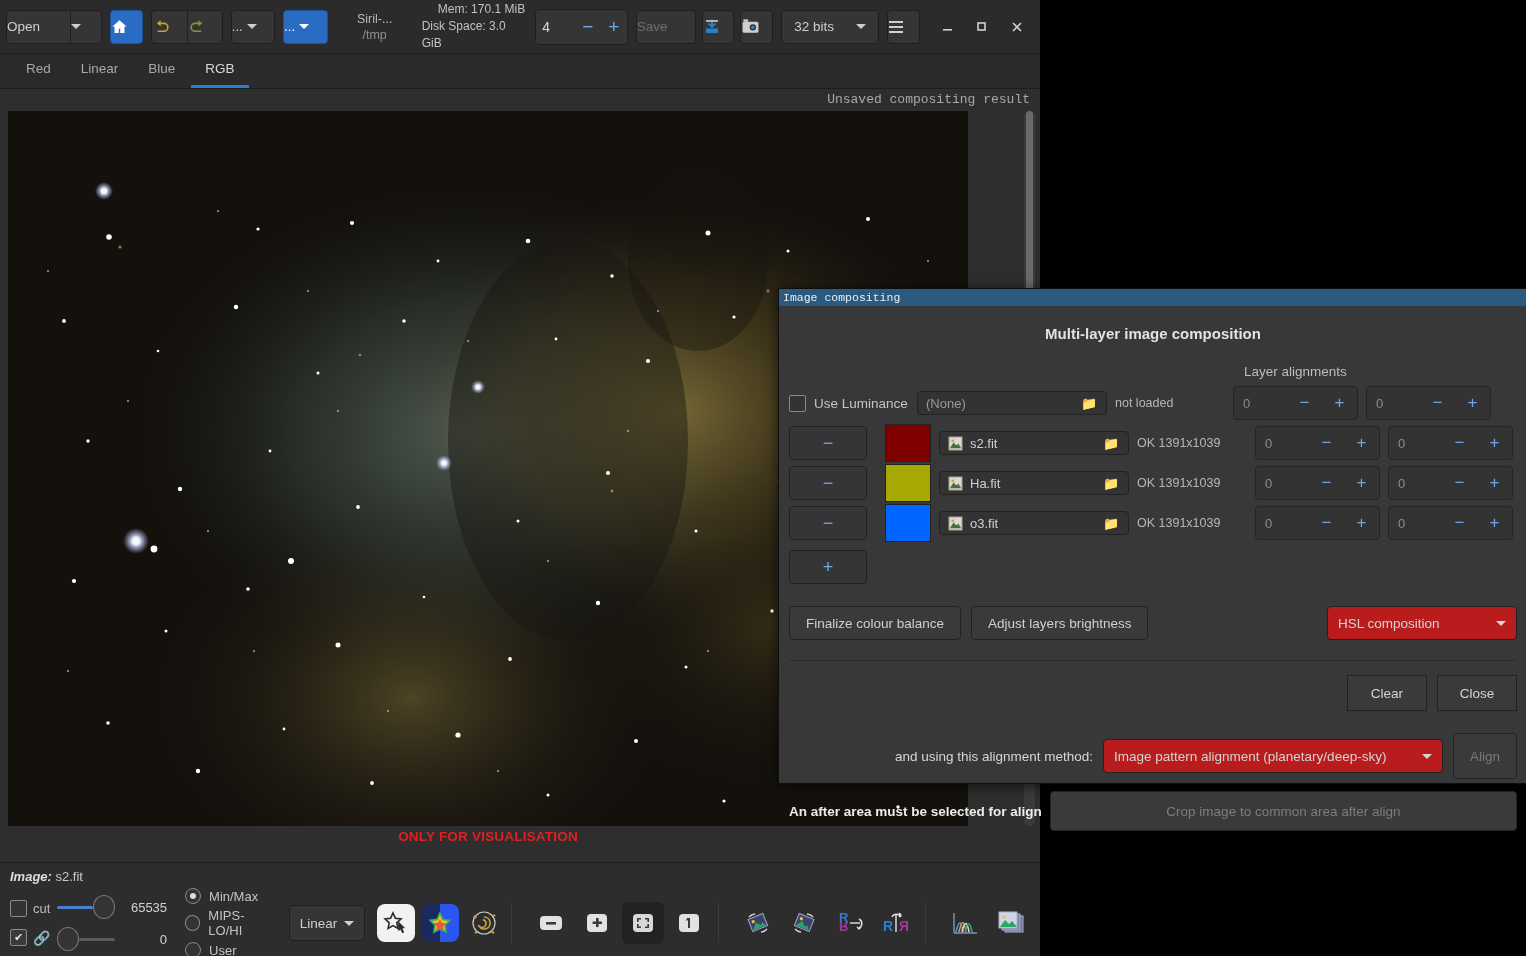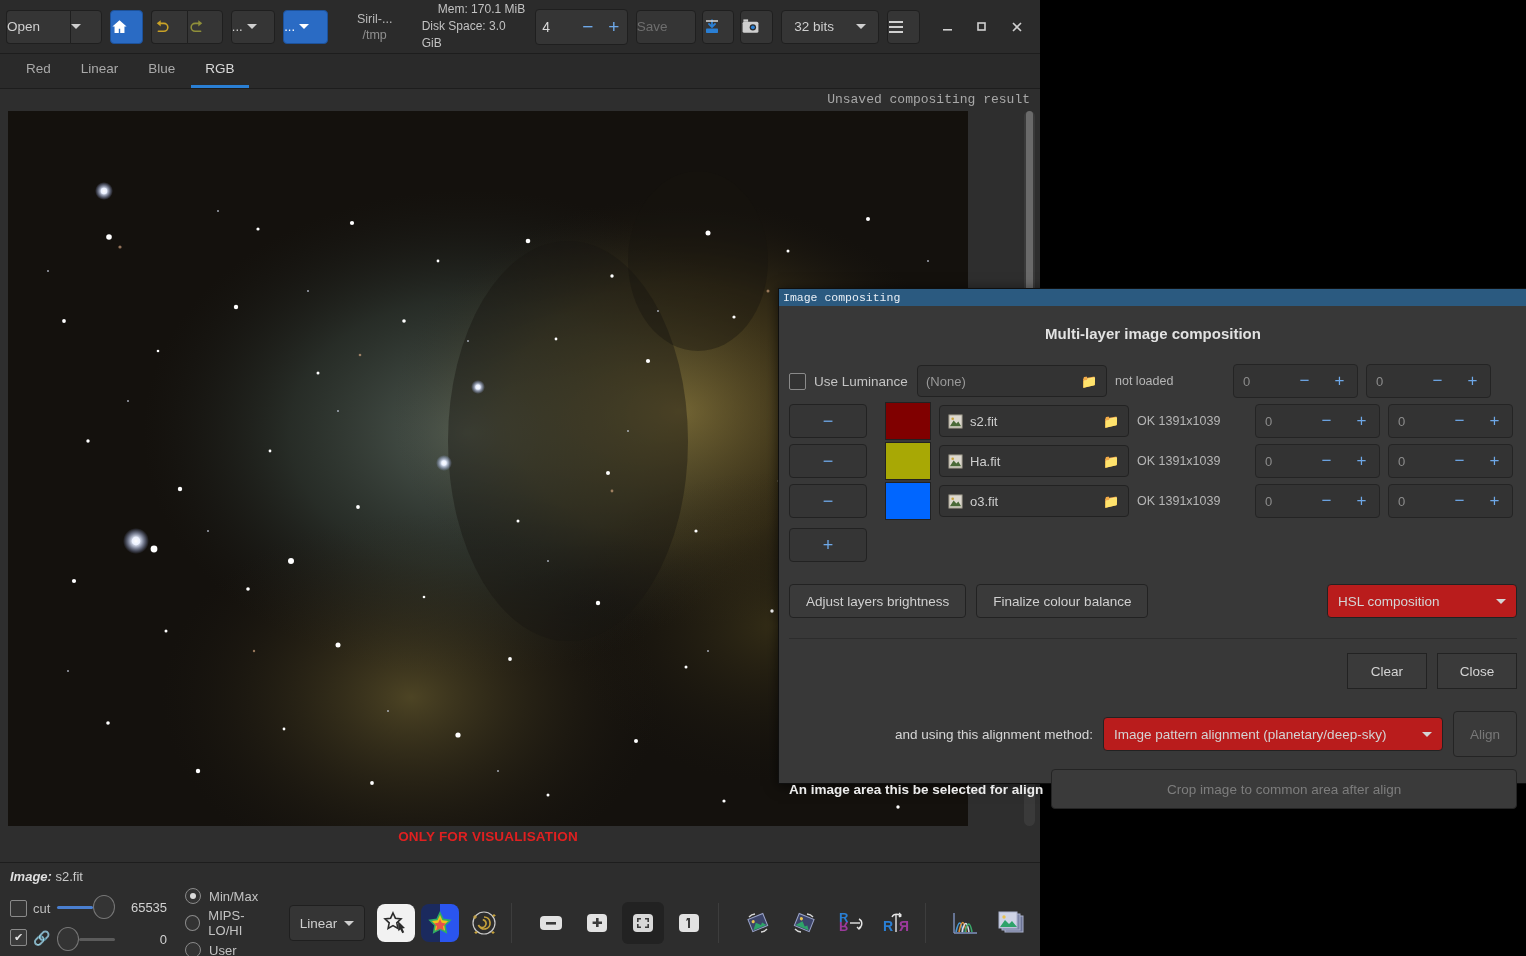--- a/index.html
+++ b/index.html
@@ -155,21 +155,21 @@
 
   .grid { display:flex; flex-direction:column; gap:6px; }
   .row { display:flex; align-items:center; gap:8px; height:34px; }
   .cell-chk { width:120px; display:flex; align-items:center; gap:8px; }
   .mini-btn {
     width:76px; height:32px; background:#353535; border:1px solid #222; border-radius:4px;
     display:flex;align-items:center;justify-content:center; color:#6ea8e8; font-size:18px; cursor:pointer;
   }
   .swatch { width:44px; height:36px; border:1px solid #222; cursor:pointer; }
   .filebox {
-    width:190px; height:32px; background:#333; border:1px solid #222; border-radius:4px;
+    width:190px; height:24px; background:#333; border:1px solid #222; border-radius:4px;
     display:flex; align-items:center; padding:0 8px; gap:7px; color:#cfcfcf; font-size:13px;
     box-sizing:border-box; cursor:pointer;
   }
   .filebox .fname { flex:1 1 auto; white-space:nowrap; overflow:hidden; }
   .filebox.none .fname { color:#9a9a9a; }
   .status-txt { width:110px; color:#b6b6b6; font-size:12.5px; white-space:nowrap;
                 font-family:"Liberation Sans", sans-serif; }
   .spin2 {
     width:123px; height:32px; display:flex; align-items:center;
     background:#333; border:1px solid #242424; border-radius:4px; overflow:hidden;
@@ -658,20 +658,23 @@
 
   <div class="dialog">
 
     <div class="dlg-title">
       <span>Image compositing</span>
     </div>
 
     <div class="dlg-body">
       <div class="dlg-heading">Multi-layer image composition</div>
 
+      <div style="position:relative; height:22px;">
+        <div class="lat" style="position:absolute; left:455px; top:0;">Layer alignments</div>
+      </div>
 
       <div class="grid">
 
         <div class="row">
           <div class="cell-chk">
             <span class="cbox"></span>
             <span style="font-size:13.5px;color:#c4c4c4;">Use Luminance</span>
           </div>
           <div class="filebox none">
             <span class="fname">(None)</span>
@@ -770,22 +773,22 @@
             <span class="b">+</span>
           </div>
         </div>
 
         <div class="row add-row">
           <div class="mini-btn">+</div>
         </div>
       </div>
 
       <div class="dlg-actions">
+        <div class="wide-btn">Finalize colour balance</div>
         <div class="wide-btn">Adjust layers brightness</div>
-        <div class="wide-btn">Finalize colour balance</div>
         <div class="combo hsl-combo">
           <span>HSL composition</span>
           <span class="caret"></span>
         </div>
       </div>
 
       <div class="dlg-sep"></div>
 
       <div class="right-btns">
         <div class="small-btn">Clear</div>
@@ -795,19 +798,19 @@
       <div class="align-method-row">
         <span class="amr-label">and using this alignment method:</span>
         <div class="combo method-combo">
           <span>Image pattern alignment (planetary/deep-sky)</span>
           <span class="caret"></span>
         </div>
         <div class="align-btn">Align</div>
       </div>
 
       <div class="warn-row">
-        <span class="warn-txt">An image area this be selected for align</span>
+        <span class="warn-txt">An after area must be selected for align</span>
         <div class="crop-btn">Crop image to common area after align</div>
       </div>
 
     </div>
   </div>
 </div>
 
 </body></html>

